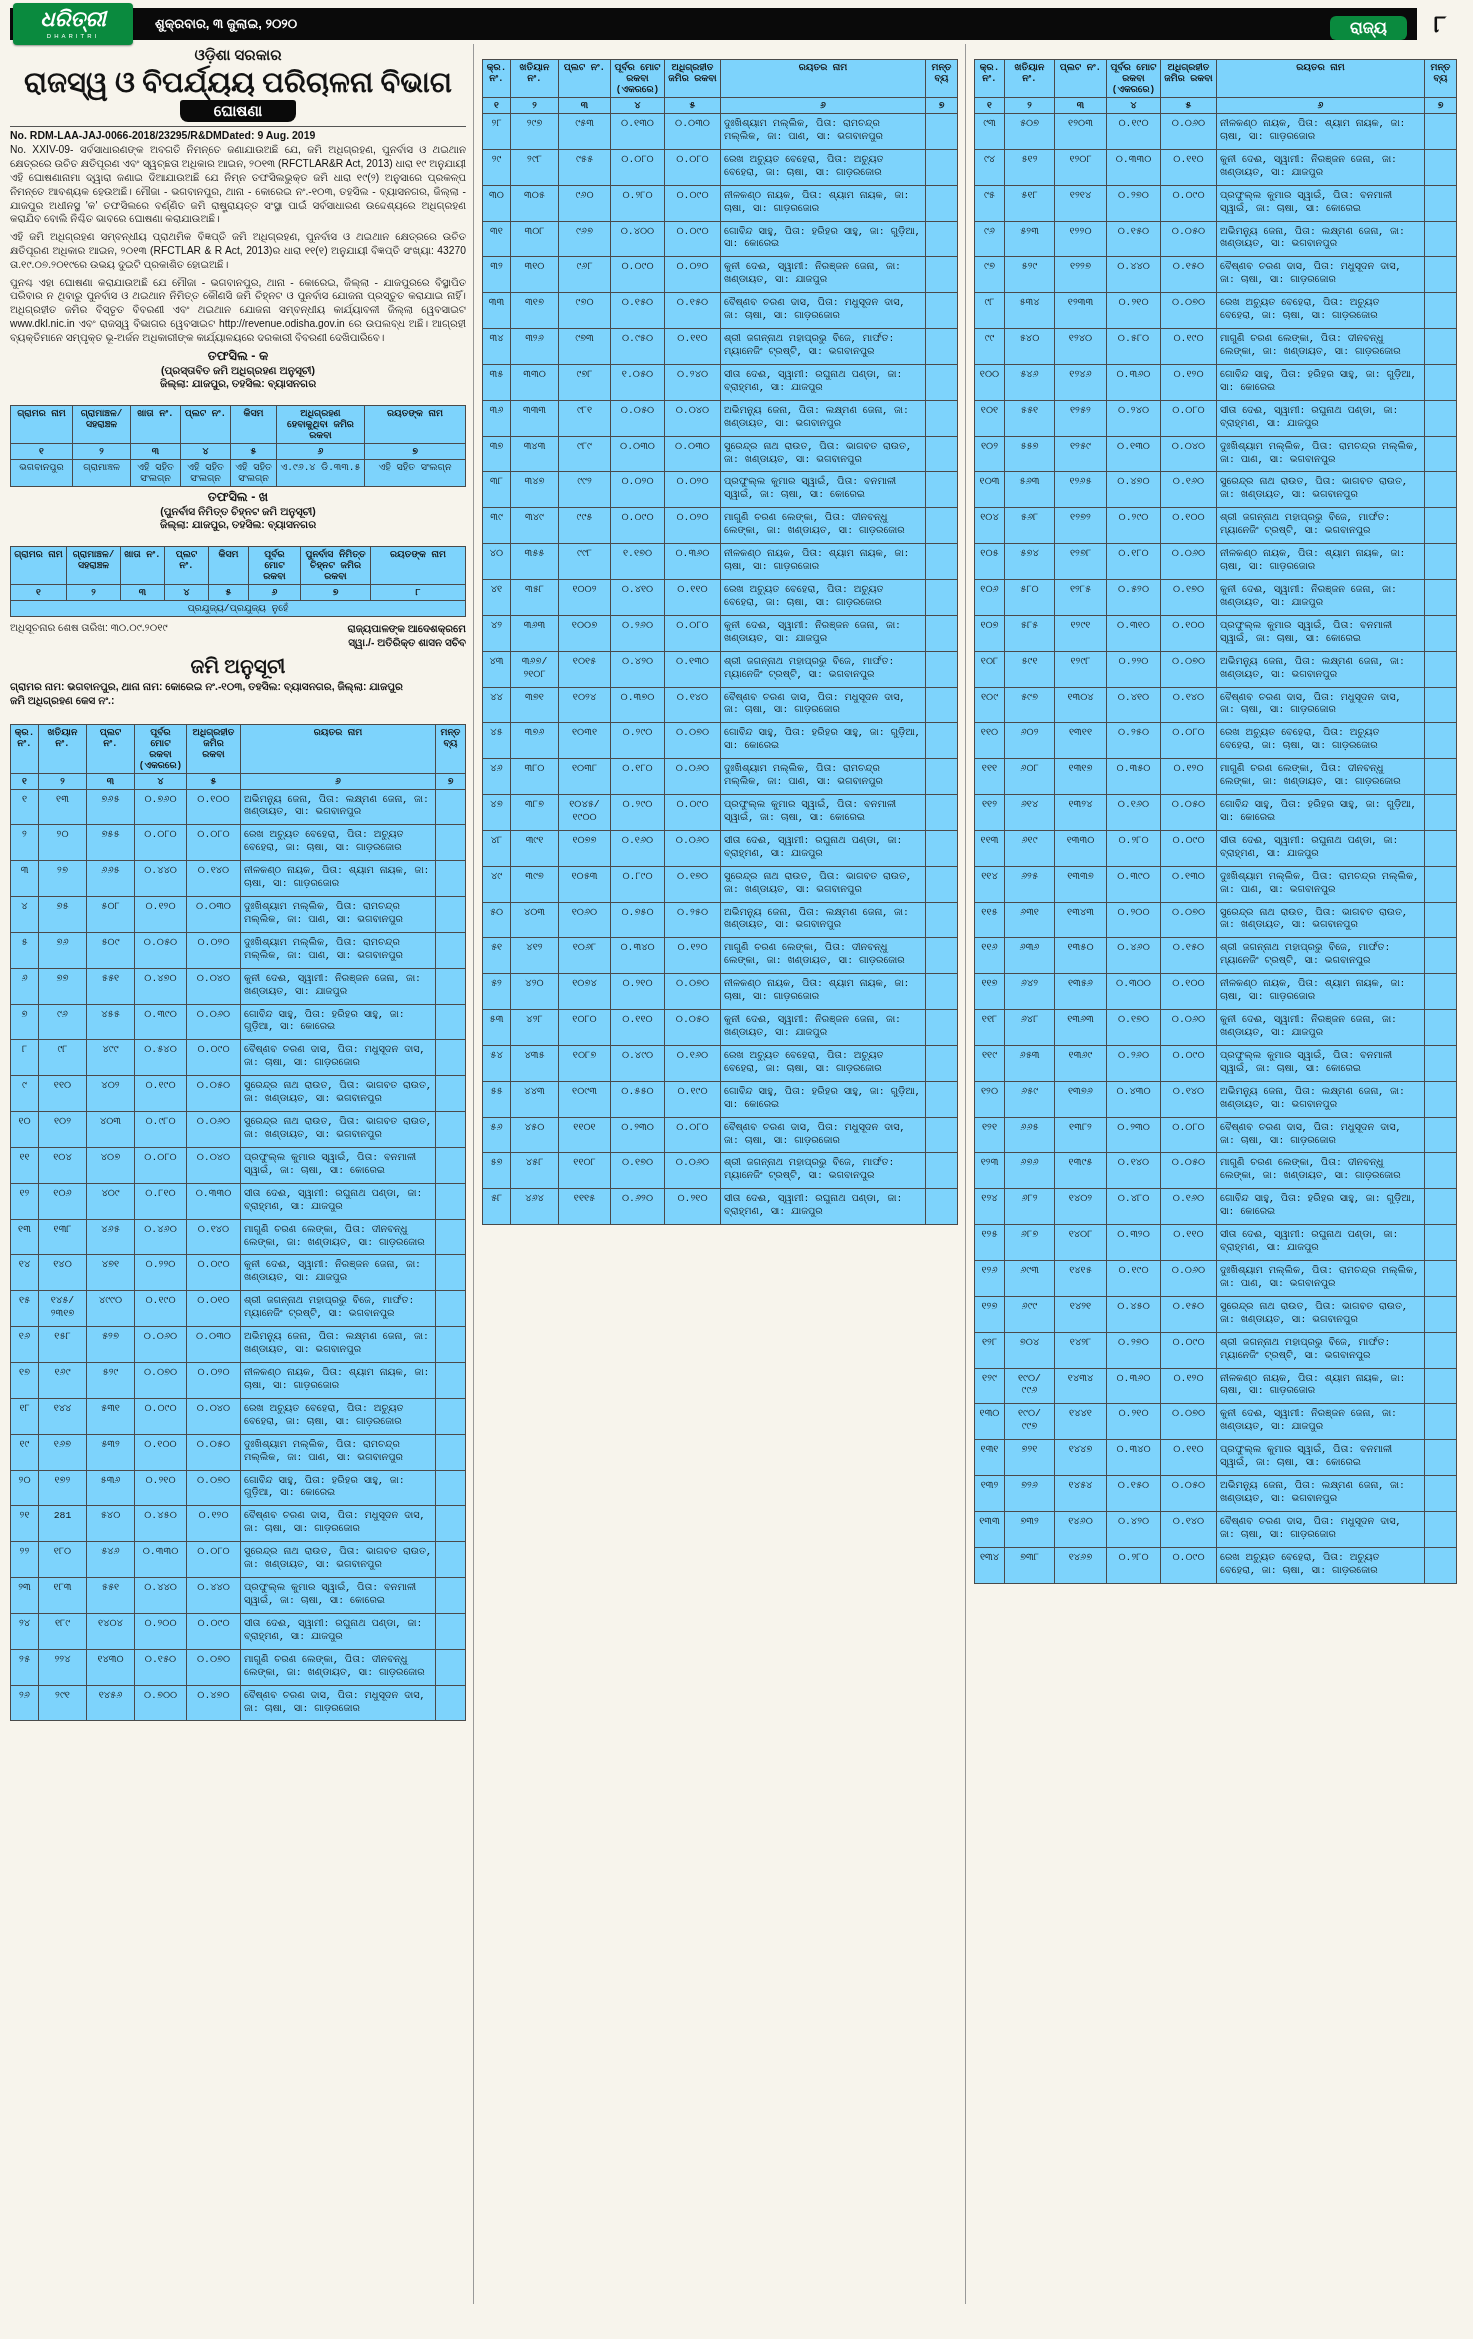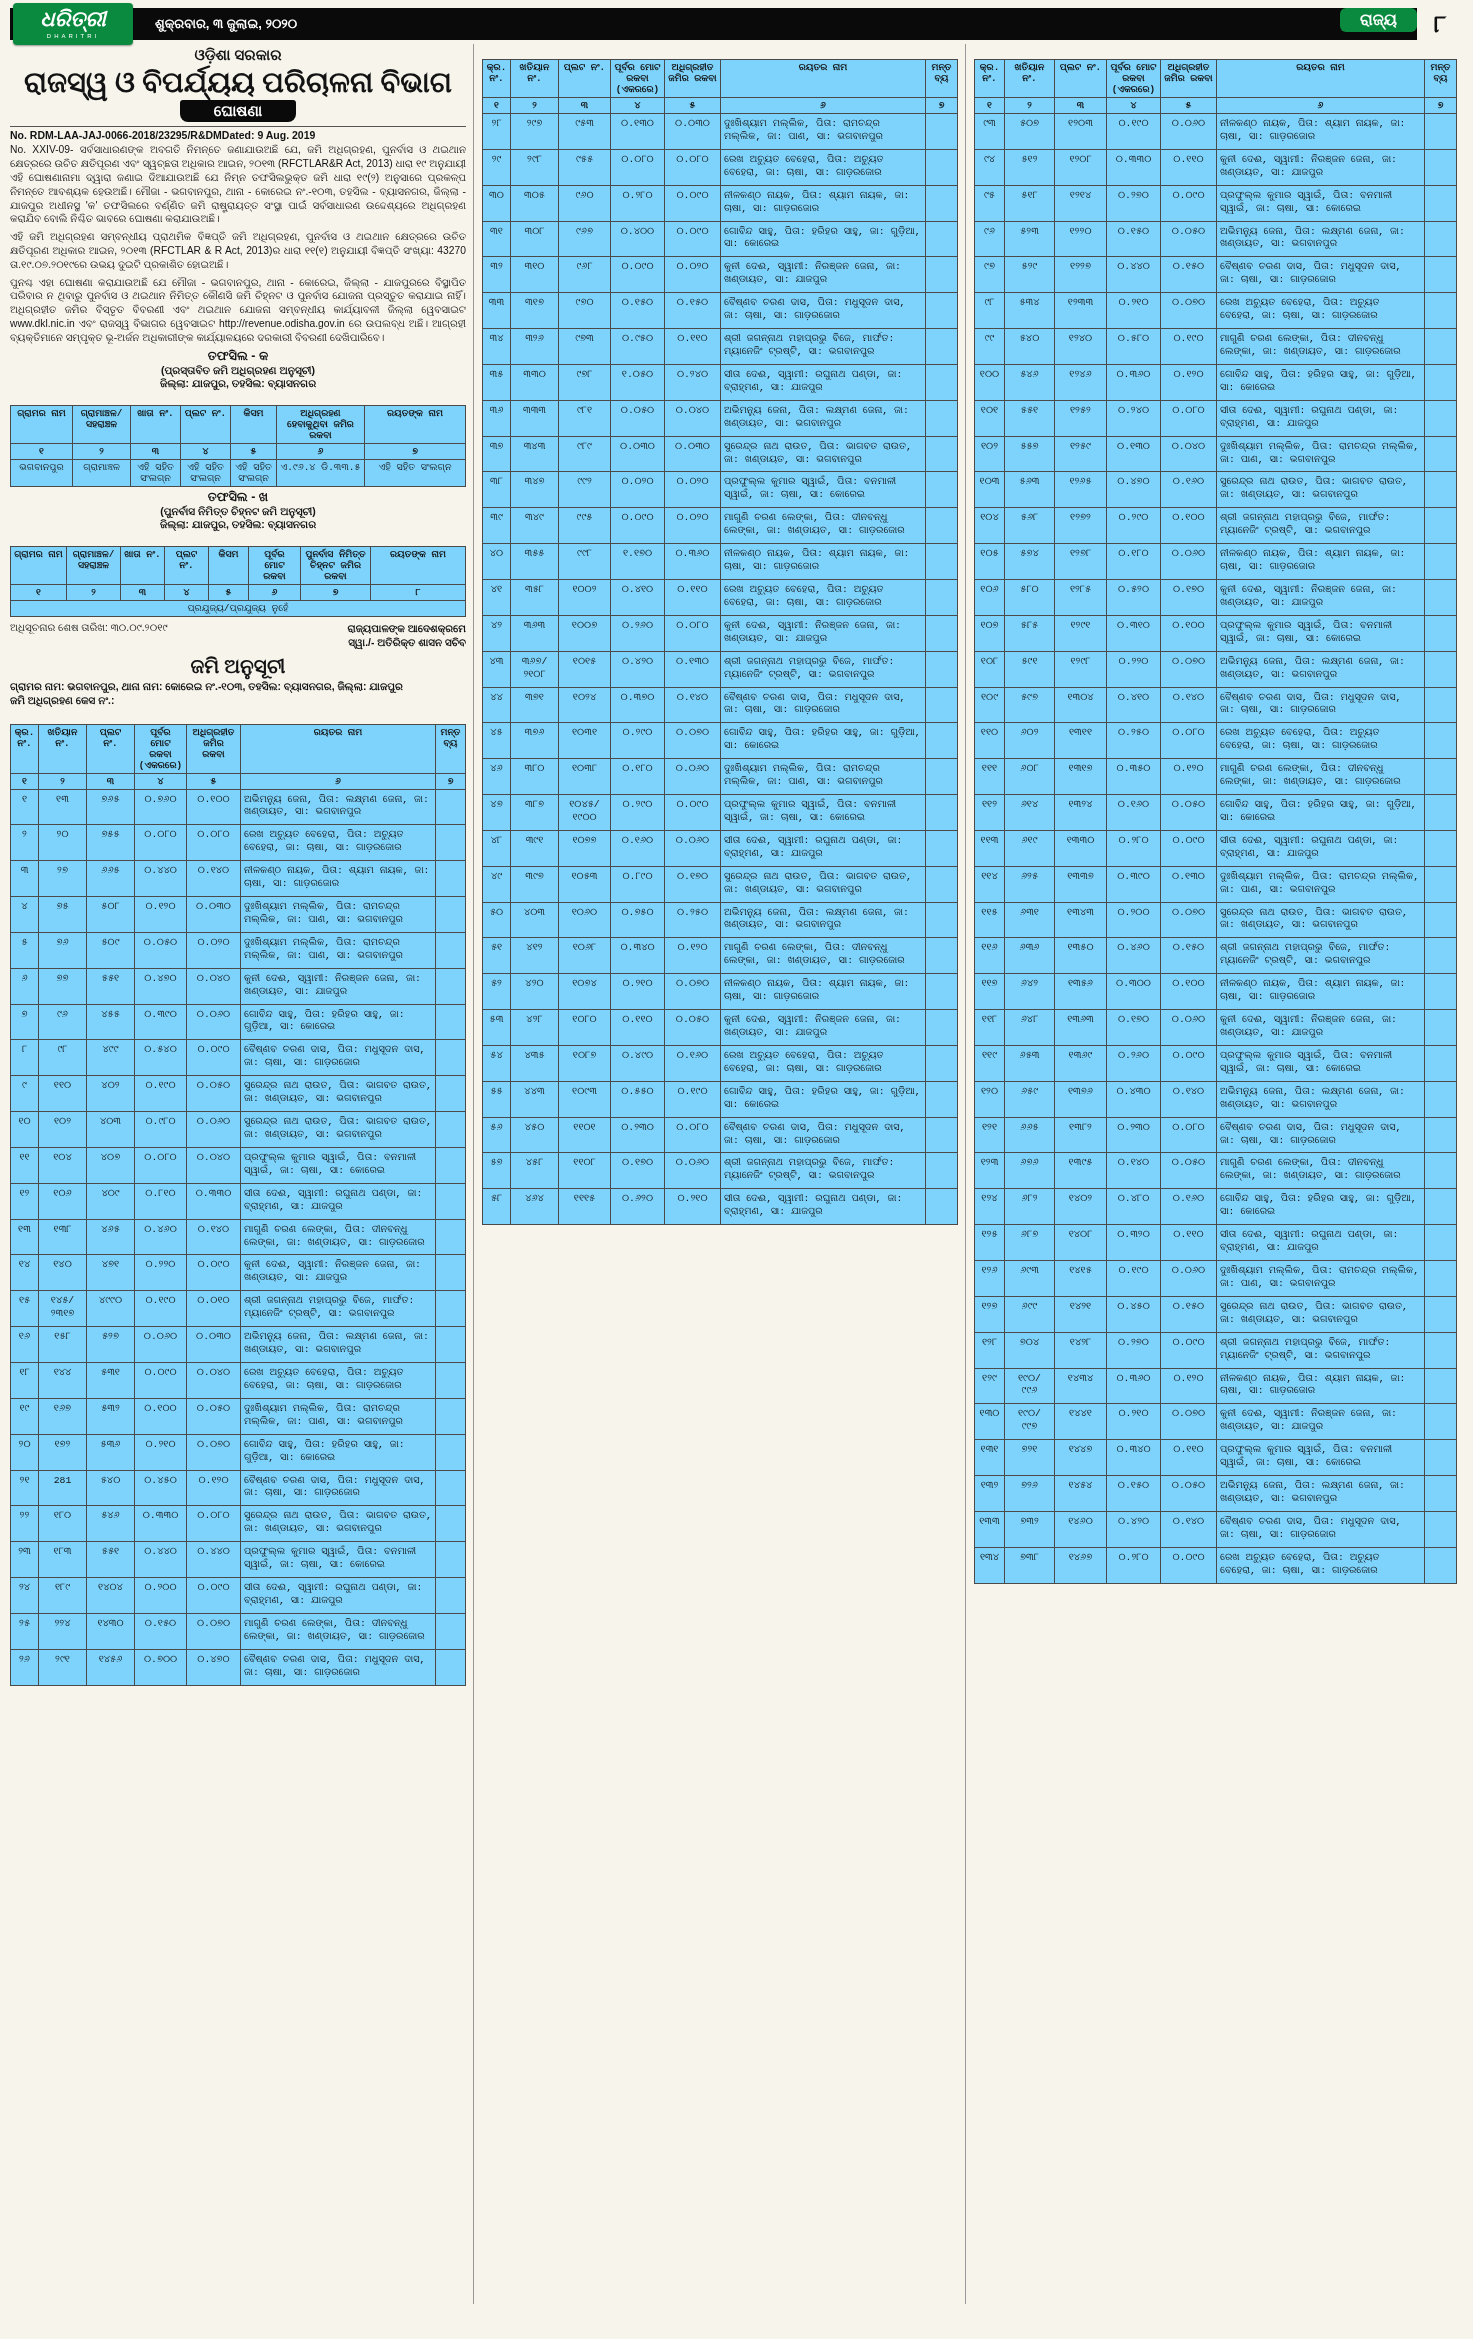--- a/index.html
+++ b/index.html
@@ -9,21 +9,21 @@
     background:#f7f4ec; color:#131313;
     font-family:"Liberation Sans", sans-serif;
   }
   
   .masthead { position:relative; margin:8px 10px 4px; height:32px; background:#0a0a0a; display:flex; align-items:center; }
   .logo { position:absolute; left:3px; top:-5px; width:120px; height:42px; background:#0a8a3e; border-radius:4px;
           display:flex; flex-direction:column; align-items:center; justify-content:center; color:#fff; box-shadow:0 1px 2px rgba(0,0,0,.4); }
   .logo .odia-name { font-family:Liberation Mono, monospace; font-style:italic; font-weight:bold; font-size:21px; line-height:1; }
   .logo .latin-name { font-size:6px; letter-spacing:3px; margin-top:2px; }
   .mast-date { margin-left:145px; color:#fff; font-size:13px; font-weight:bold; }
-  .mast-right { margin-left:auto; display:flex; align-items:flex-start; height:100%; }
+  .mast-right { margin-left:auto; display:flex; align-items:flex-end; gap:10px; height:100%; }
   .section-badge { background:#0a8a3e; color:#fff; font-weight:bold; font-size:16px; padding:3px 20px; border-radius:6px; }
   .page-number { background:#f7f4ec; color:#111; font-size:24px; font-weight:bold; height:32px; min-width:46px;
                  display:flex; align-items:center; justify-content:center; }
   
   .cols { display:flex; margin:4px 10px 0; align-items:flex-start; }
   .col { min-height:2260px; }
   .col1 { width:463px; padding-right:7px; }
   .col2 { width:492px; border-left:1px solid #999; padding-left:8px; padding-right:7px; }
   .col3 { width:492px; border-left:1px solid #999; padding-left:8px; }
   
@@ -346,20 +346,29 @@
           <tr>
             <td>୧୬</td>
             <td>୧୫୮</td>
             <td>୫୨୭</td>
             <td>୦.୦୬୦</td>
             <td>୦.୦୩୦</td>
             <td class="name">ଅଭିମନ୍ୟୁ ଜେନା, ପିତା: ଲକ୍ଷ୍ମଣ ଜେନା, ଜା: ଖଣ୍ଡାୟତ, ସା: ଭଗବାନପୁର</td>
             <td></td>
           </tr>
           <tr>
+            <td>୧୭</td>
+            <td>୧୬୯</td>
+            <td>୫୨୯</td>
+            <td>୦.୦୭୦</td>
+            <td>୦.୦୨୦</td>
+            <td class="name">ନୀଳକଣ୍ଠ ନାୟକ, ପିତା: ଶ୍ୟାମ ନାୟକ, ଜା: ଚାଷା, ସା: ଗାଡ଼ରଜୋର</td>
+            <td></td>
+          </tr>
+          <tr>
             <td>୧୮</td>
             <td>୧୪୪</td>
             <td>୫୩୧</td>
             <td>୦.୦୯୦</td>
             <td>୦.୦୪୦</td>
             <td class="name">ରେଖ ଅଚ୍ୟୁତ ବେହେରା, ପିତା: ଅଚ୍ୟୁତ ବେହେରା, ଜା: ଚାଷା, ସା: ଗାଡ଼ରଜୋର</td>
             <td></td>
           </tr>
           <tr>
             <td>୧୯</td>

